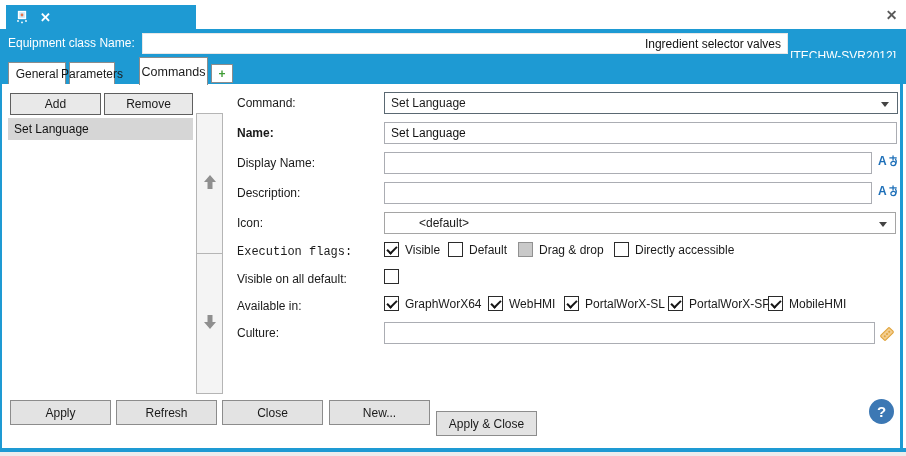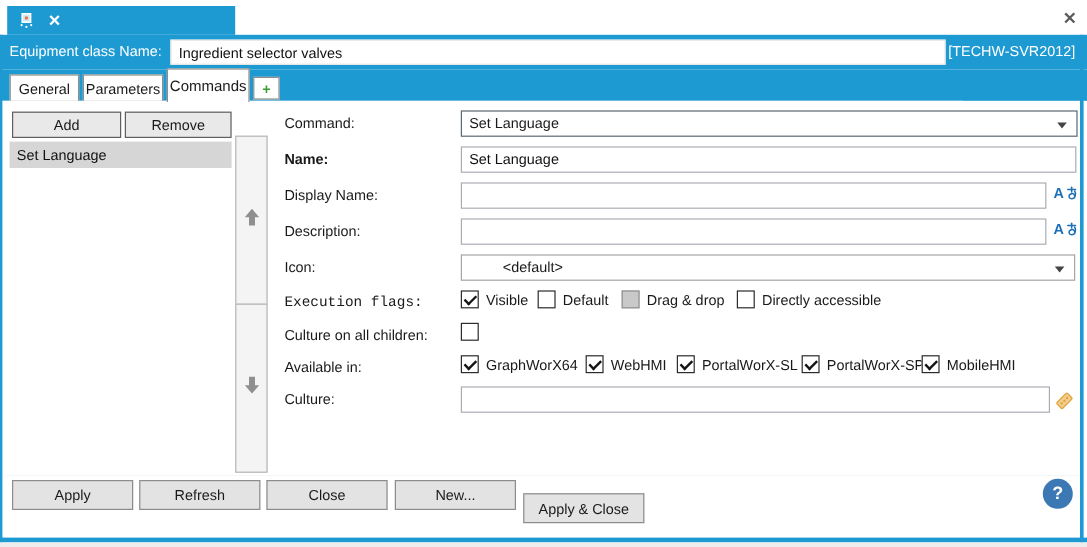--- a/index.html
+++ b/index.html
@@ -19,29 +19,29 @@
              display:flex; align-items:center; padding:0 8px; }
   .doc-tab-title { color:#fff; font-size:12px; margin-left:6px; white-space:nowrap; }
   .doc-tab-close { color:#fff; font-size:13px; font-weight:bold; margin-left:10px; cursor:default; }
   .win-close { position:absolute; left:883px; top:7px; width:17px; height:17px; color:#5a5a5a;
                font-size:14px; font-weight:bold; text-align:center; line-height:17px; }
 
   
   .band { position:absolute; left:0; top:29px; width:906px; height:29px; background:#1e9ad3; }
   .band-label { position:absolute; left:8px; top:7px; color:#fff; font-size:12px; }
   .band-input { position:absolute; left:142px; top:4px; width:646px; height:21px; border:1px solid #e7e7e7;
-                background:#fff; font-family:"Liberation Sans",sans-serif; font-size:12px; padding:0 6px; color:#111; outline:none; }
-  .band-server { position:absolute; right:10px; top:7px; color:#fff; font-size:12px; }
+                background:#fff; font-family:"Liberation Sans",sans-serif; font-size:12px; padding:0 6px; color:#111; outline:none;text-align:right; }
+  .band-server { position:absolute; right:10px; top:20px; color:#fff; font-size:12px; }
 
   
   .tabstrip { position:absolute; left:0; top:58px; width:906px; height:26px; background:#1e9ad3; }
   .tab { position:absolute; top:4px; height:23px; background:#fff; border:1px solid #8c8c8c;
          font-size:12px; color:#1a1a1a; display:flex; align-items:center; justify-content:center; }
   .tab-general    { left:8px;   width:58px; }
-  .tab-parameters { left:69px;  width:67px; }
+  .tab-parameters { left:69px;  width:46px; }
   .tab-commands   { left:139px; width:69px; top:-1px; height:28px; border-bottom:none; z-index:2; font-size:12.5px; }
   .tab-add        { left:211px; width:22px; top:6px; height:19px; color:#3f9c35; font-weight:bold; }
 
   
   .content { position:absolute; left:2px; top:84px; width:800px; height:312px; background:#fff; }
 
   .btn-small { position:absolute; top:9px; height:22px; background:#e9e9e9; border:1px solid #5f5f5f;
                font-family:"Liberation Sans",sans-serif; font-size:12px; color:#1a1a1a; }
   .btn-add    { left:8px;  width:91px; }
   .btn-remove { left:102px; width:89px; }
@@ -210,21 +210,21 @@
     </div>
     <div class="cb-pair" style="left:516px; top:158px;">
       <span class="cb indeterminate"></span>
       <span class="cb-label">Drag &amp; drop</span>
     </div>
     <div class="cb-pair" style="left:612px; top:158px;">
       <span class="cb"></span>
       <span class="cb-label">Directly accessible</span>
     </div>
 
-    <span class="form-label" style="top:188px;">Culture on all children:</span>
+    <span class="form-label" style="top:188px;">Visible on all default:</span>
     <div class="cb-pair" style="left:382px; top:185px;">
       <span class="cb"></span>
     </div>
 
     <span class="form-label" style="top:215px;">Available in:</span>
     <div class="cb-pair" style="left:382px; top:212px;">
       <span class="cb checked"></span>
       <span class="cb-label">GraphWorX64</span>
     </div>
     <div class="cb-pair" style="left:486px; top:212px;">

